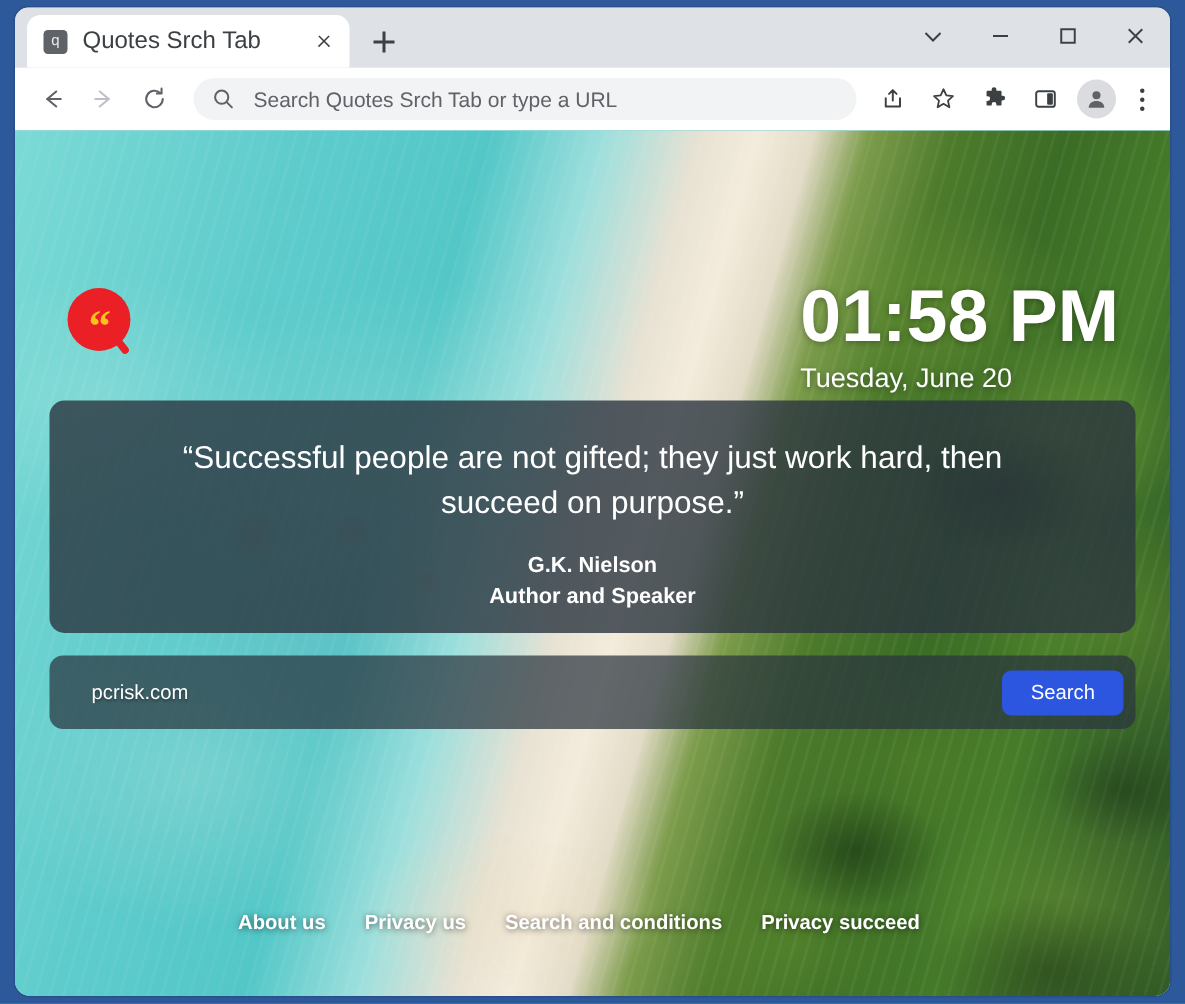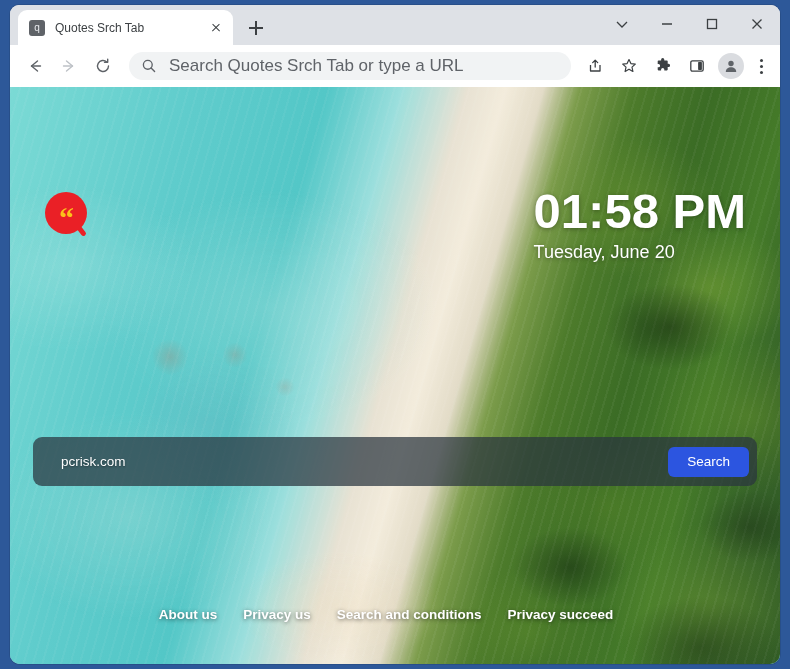--- a/index.html
+++ b/index.html
@@ -56,21 +56,21 @@
     color: #e8eaed;
     font-size: 10px;
     line-height: 16px;
     text-align: center;
     font-family: "Liberation Sans", sans-serif;
   }
 
   #tab-title {
     flex: 1 1 auto;
     margin-left: 10px;
-    font-size: 12px;
+    font-size: 16px;
     color: #3c4043;
     white-space: nowrap;
     overflow: hidden;
     text-overflow: ellipsis;
   }
 
   #tab-close {
     width: 18px; height: 18px;
     flex: 0 0 auto;
     position: relative;
@@ -139,21 +139,21 @@
     display: flex;
     align-items: center;
     padding: 0 12px;
   }
 
   #omnibox-search-icon { flex: 0 0 auto; width: 16px; height: 16px; position: relative; }
   #omnibox-search-icon svg { position: absolute; left: 0; top: 0; }
 
   #omnibox-text {
     margin-left: 12px;
-    font-size: 17px;
+    font-size: 14px;
     color: #5f6368;
     white-space: nowrap;
   }
 
   #avatar-button {
     width: 26px; height: 26px;
     flex: 0 0 auto;
     margin: 0 4px;
     border-radius: 50%;
     background: #dadce0;
@@ -514,20 +514,25 @@
         <div id="logo-circle">
           <span id="logo-quote">“</span>
         </div>
       </div>
 
       <div id="clock-block">
         <div id="clock-time">01:58 PM</div>
         <div id="clock-date">Tuesday, June 20</div>
       </div>
 
+      <div id="quote-panel">
+        <div id="quote-text">“Successful people are not gifted; they just work hard, then succeed on purpose.”</div>
+        <div id="quote-author">G.K. Nielson</div>
+        <div id="quote-role">Author and Speaker</div>
+      </div>
 
       <div id="search-panel">
         <input id="search-input" type="text" value="pcrisk.com" style="">
         <button id="search-button">Search</button>
       </div>
 
       <div id="footer-links">
         <a class="footer-link" href="#">About us</a>
         <a class="footer-link" href="#">Privacy us</a>
         <a class="footer-link" href="#">Search and conditions</a>

